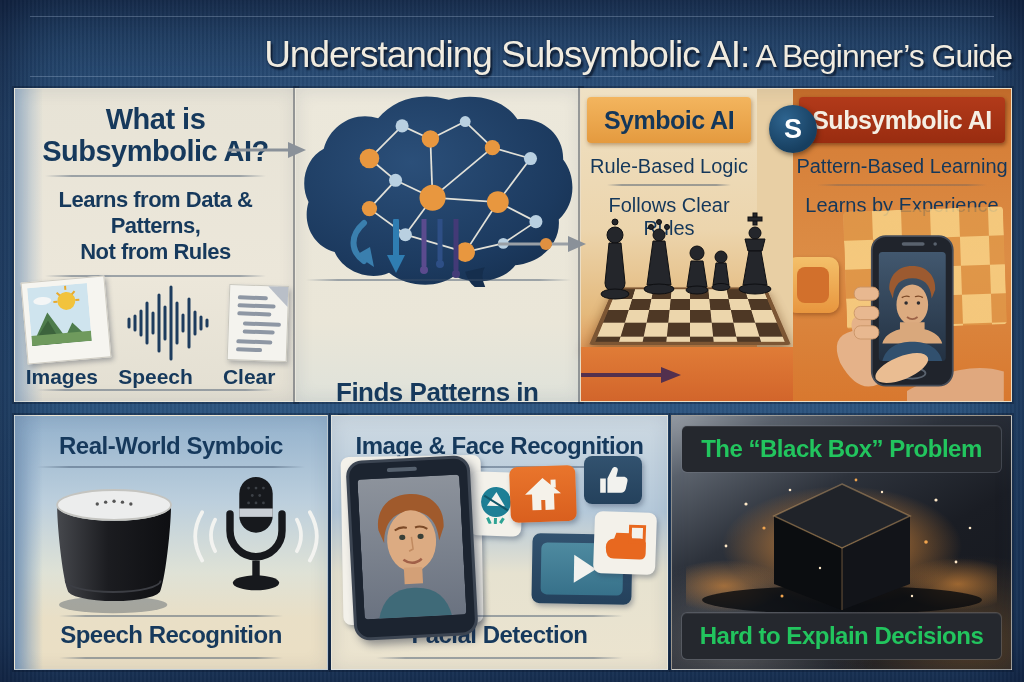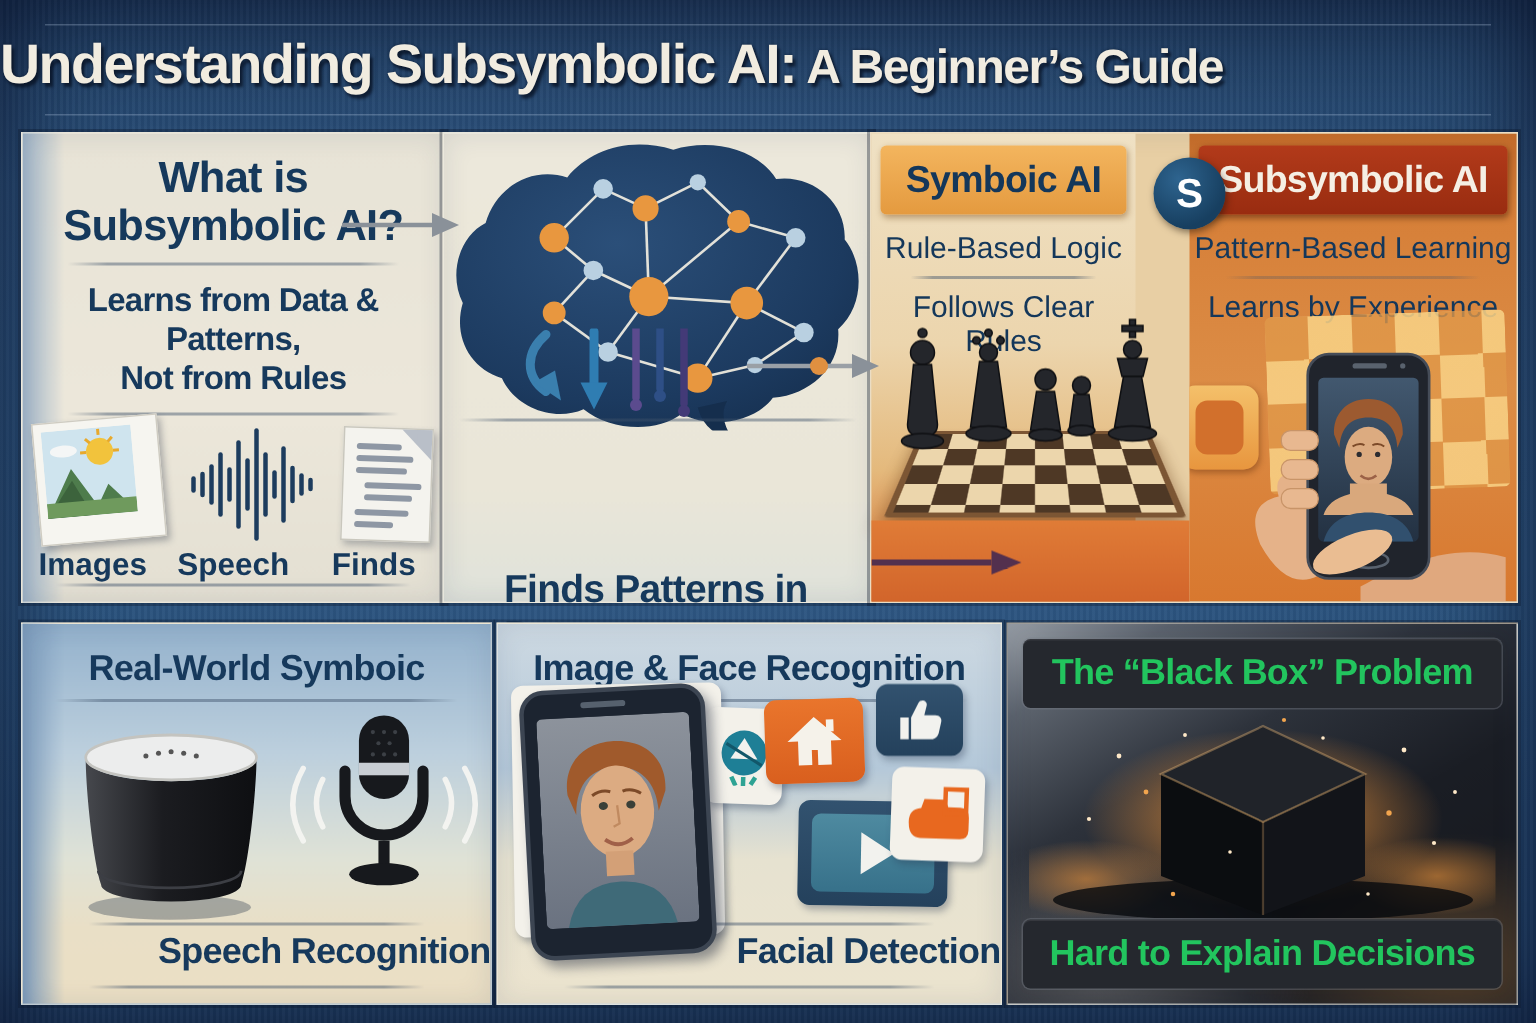--- a/index.html
+++ b/index.html
@@ -12,22 +12,22 @@
     box-shadow:inset 0 0 70px rgba(0,0,20,.6);}
   .abs{position:absolute;}
   .panel{position:absolute;border:1px solid rgba(236,234,222,.55);
     box-shadow:0 0 0 2px rgba(10,20,40,.35), inset 0 0 18px rgba(40,60,90,.12);}
   .navy{color:#16395c;}
   .hd{font-weight:bold;letter-spacing:-.5px;}
   .hairline{background:linear-gradient(90deg,rgba(60,80,105,0),rgba(60,80,105,.45) 12%,rgba(60,80,105,.45) 88%,rgba(60,80,105,0));height:2px;}
   
   .title-band{position:absolute;left:0;top:0;width:1024px;height:86px;}
   .title-band .line{position:absolute;left:30px;right:30px;height:1px;background:rgba(190,210,235,.28);}
-  .title-band h1{position:absolute;left:0;right:0;top:22px;margin:0;text-align:left;
-    color:#f1ece0;font-weight:bold;letter-spacing:-1px;
+  .title-band h1{position:absolute;left:0;right:0;top:22px;margin:12px;text-align:right;
+    color:#f1ece0;font-weight:normal;letter-spacing:-1px;
     text-shadow:2px 3px 2px rgba(6,14,30,.7),0 0 2px rgba(6,14,30,.5);}
   .t-main{font-size:37px;}
   .t-sub{font-size:32px;}
   
   .p-what{left:14px;top:88px;width:281px;height:312px;
     background:linear-gradient(90deg,#9fb4c8 0%,rgba(159,180,200,0) 10%),
       linear-gradient(180deg,#e7e3d6 0%,#ece7da 60%,#e3dfd2 100%);}
   .p-what .h1{margin:14px 8px 0;text-align:center;font-size:29px;line-height:32px;}
   .p-what .sub{margin:10px 6px 0;text-align:center;font-size:22px;line-height:26px;}
   .p-what .icons{position:absolute;left:0;right:0;top:180px;display:flex;justify-content:space-around;align-items:flex-end;height:92px;}
@@ -82,21 +82,21 @@
     background:linear-gradient(90deg,#7e9dbd 0%,rgba(126,157,189,0) 9%),
       linear-gradient(180deg,#93b1cc 0%,#bccfdd 34%,#dfe2d6 62%,#e9dfc6 80%,#ebdfc4 100%);}
   .p-rec{left:331px;top:415px;width:335px;height:253px;
     background:linear-gradient(180deg,#cdd9e2 0%,#b4c8d9 38%,#e6e2d0 62%,#ece4cf 100%);}
   .p-bb{left:671px;top:415px;width:339px;height:253px;
     background:
       radial-gradient(60% 50% at 18% 92%, rgba(150,150,150,.45), rgba(0,0,0,0) 70%),
       radial-gradient(60% 50% at 88% 90%, rgba(190,130,60,.35), rgba(0,0,0,0) 70%),
       linear-gradient(150deg,#9ba1a8 0%,#5c636d 14%,#2d323b 36%,#1a1d24 60%,#15171d 100%);}
   .bh{margin:0;padding-top:16px;text-align:center;font-size:24px;font-weight:bold;color:#16395c;letter-spacing:-.5px;}
-  .bcap{position:absolute;left:0;right:0;bottom:20px;text-align:right;font-size:24px;font-weight:bold;color:#16395c;letter-spacing:-.5px;}
+  .bcap{position:absolute;left:0;right:0;bottom:20px;text-align:center;font-size:24px;font-weight:bold;color:#16395c;letter-spacing:-.5px;}
   .p-ex .hairline,.p-rec .hairline{margin:6px 22px 0;}
   .hl-bot{position:absolute;left:22px;right:22px;bottom:10px;}
   .hl-cap{position:absolute;left:22px;right:22px;bottom:52px;}
   .bb-band{position:absolute;left:10px;right:10px;height:46px;background:#25282e;border-radius:5px;
     box-shadow:0 0 0 1px rgba(120,125,135,.4), inset 0 1px 0 rgba(255,255,255,.08);
     color:#22c55e;text-align:center;font-size:24px;font-weight:bold;line-height:46px;letter-spacing:-.5px;}
   
   .phone5{position:absolute;left:18px;top:42px;width:118px;height:174px;border-radius:16px;
     background:#1c2430;border:3px solid #3c4552;transform:rotate(-3deg);overflow:hidden;z-index:3;
     box-shadow:4px 5px 8px rgba(30,40,60,.45);}
@@ -175,21 +175,21 @@
         <span class="l" style="top:26px;width:34px"></span>
           <span class="l" style="top:36px;width:38px;left:14px"></span>
         <span class="l" style="top:44px;width:32px;left:14px"></span>
           <span class="l" style="top:54px;width:36px"></span>
         <span class="l" style="top:62px;width:26px"></span>
       </div>
     </div>
     <div class="labels">
       <span>Images</span>
       <span>Speech</span>
-      <span>Finds</span>
+      <span>Clear</span>
     </div>
     <div class="hairline hl-bot"></div>
   </section>
 
   <section class="panel p-neural">
     <svg class="abs" style="left:6px;top:2px" width="272" height="196" viewBox="0 0 250 180">
       <defs>
           <radialGradient id="bg1" cx="40%" cy="35%" r="80%">
         <stop offset="0%" stop-color="#2b4f79"></stop>
             <stop offset="70%" stop-color="#1c3a5f"></stop>

